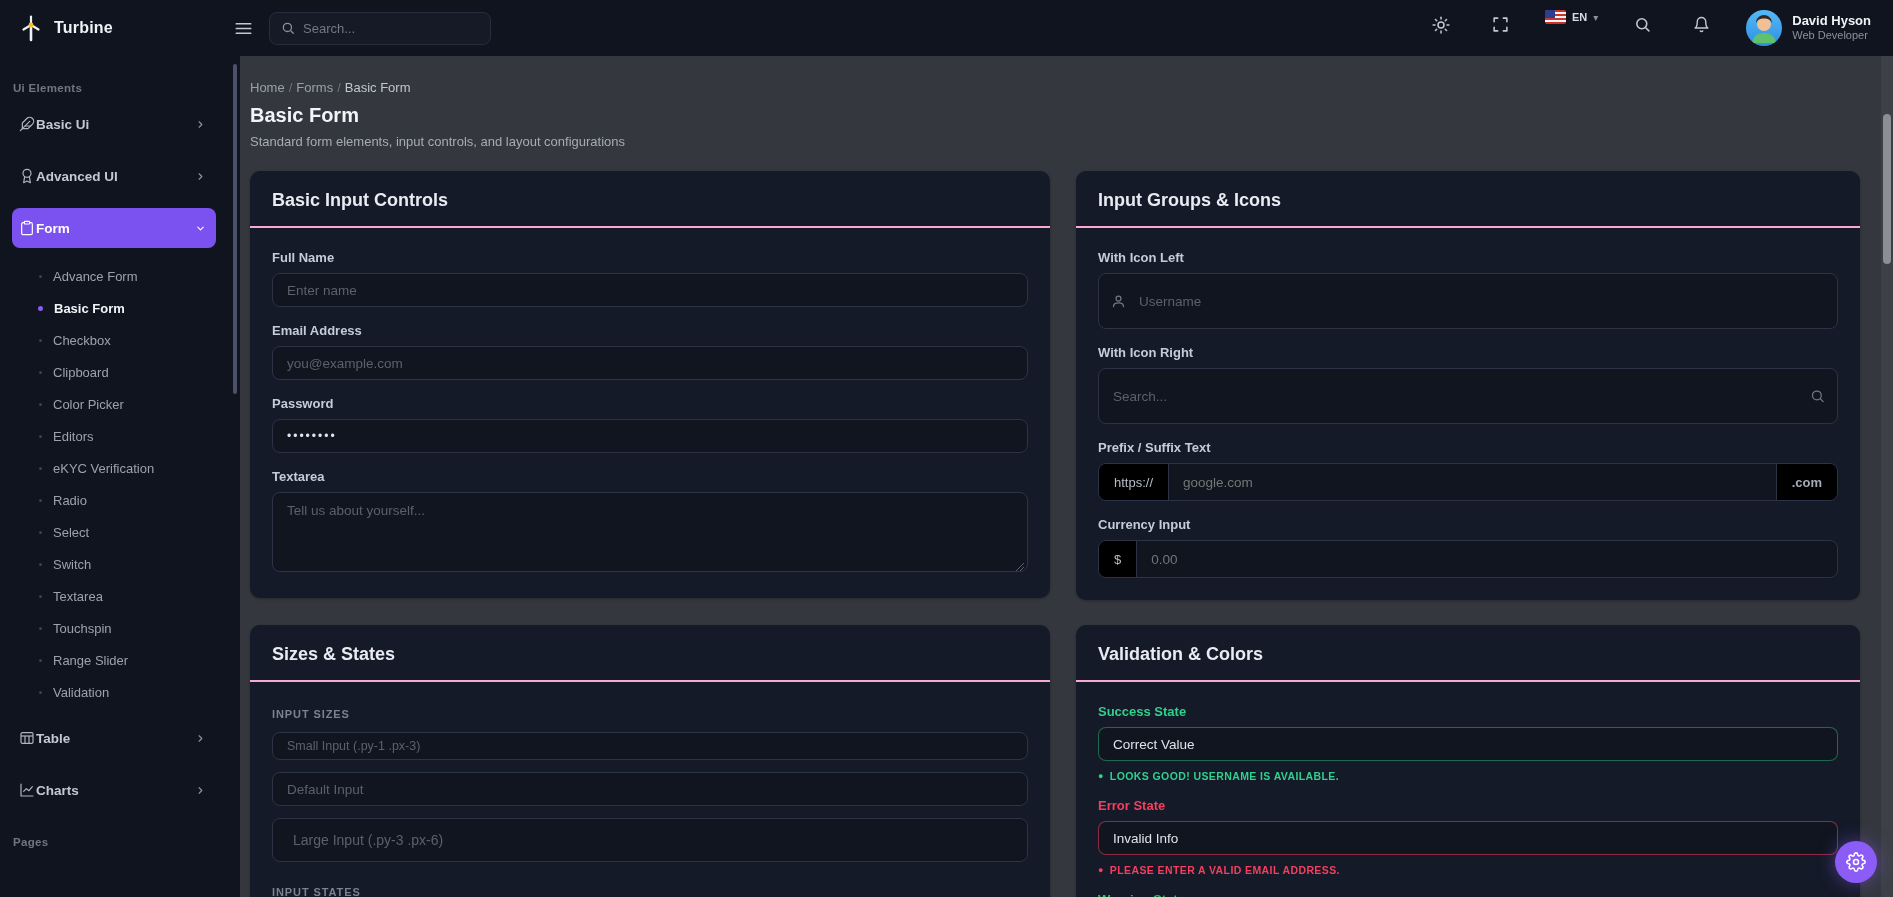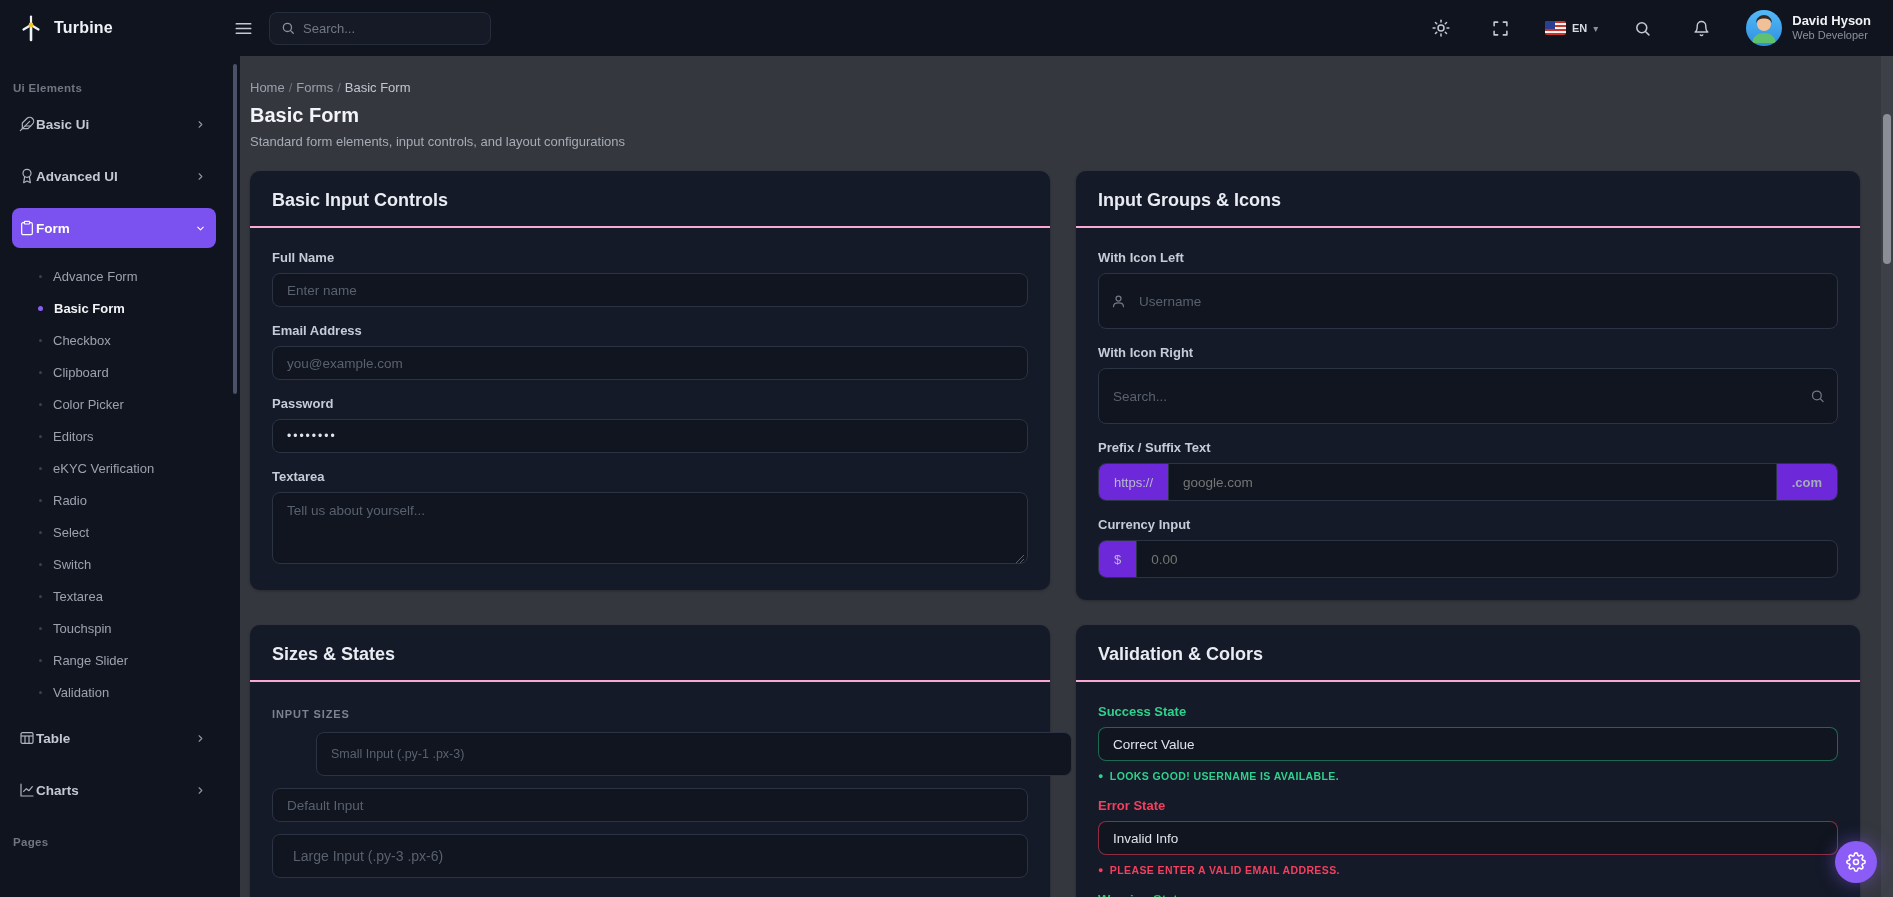--- a/index.html
+++ b/index.html
@@ -10,21 +10,21 @@
   
   .header { position:fixed; top:0; left:0; right:0; height:56px; background:#10141e;
     display:flex; align-items:center; z-index:40; }
   .brand { width:228px; height:56px; display:flex; align-items:center; gap:10px; padding-left:18px; flex:0 0 auto; }
   .brand-name { color:#eef1f6; font-size:16px; font-weight:700; letter-spacing:.2px; }
   .icon-btn { background:none; border:none; color:#c3c8d2; cursor:pointer; display:flex; align-items:center; justify-content:center; padding:6px; }
   .hsearch { margin-left:10px; width:222px; height:33px; background:#151a26; border:1px solid #262d3c;
     border-radius:8px; display:flex; align-items:center; gap:8px; padding:0 11px; }
   .hsearch input { flex:1; background:transparent; border:none; outline:none; color:#cdd2db; font-size:13px; font-family:inherit; }
   .hsearch input::placeholder { color:#717884; }
-  .hright { margin-left:auto; display:flex; align-items:center; gap:30px; padding-right:22px; }
+  .hright { margin-left:auto; display:flex; align-items:flex-start; gap:30px; padding-right:22px; }
   .lang { display:flex; align-items:center; gap:6px; background:none; border:none; cursor:pointer; }
   .flag { width:21px; height:14px; border-radius:2px; position:relative; overflow:hidden;
     background:repeating-linear-gradient(180deg,#c8342c 0 2px,#f4f4f4 2px 4px); }
   .flag::after { content:""; position:absolute; left:0; top:0; width:10px; height:8px; background:#2a3f8f; }
   .lang-code { color:#d6dae2; font-size:11px; font-weight:700; }
   .caret { color:#8b919c; font-size:10px; }
   .profile { display:flex; align-items:center; gap:10px; background:none; border:none; cursor:pointer; text-align:left; }
   .avatar { width:36px; height:36px; border-radius:50%; overflow:hidden; background:linear-gradient(180deg,#54b9f8,#2e8fe0); }
   .pname { color:#f0f2f6; font-size:13px; font-weight:700; line-height:1.25; }
   .prole { color:#8b919c; font-size:11px; line-height:1.25; }
@@ -58,41 +58,41 @@
 
   .grid { margin-top:22px; display:grid; grid-template-columns:800px 784px; gap:25px 26px; align-items:start; }
   .card { background:#141a28; border-radius:10px; box-shadow:0 1px 3px rgba(0,0,0,.28); }
   .card-h { padding:19px 22px 15px; border-bottom:2px solid #f9a8d4; color:#e8ebf1; font-size:18px; font-weight:700; }
   .card-b { padding:6px 22px 22px; }
 
   .f-label { display:block; margin:16px 0 8px; font-size:13px; font-weight:700; color:#c6ccd7; }
   .inp { width:100%; height:34px; background:#10151f; border:1px solid #2b3345; border-radius:8px;
     color:#dfe3ea; font-size:13.5px; padding:0 14px; outline:none; font-family:inherit; }
   .inp::placeholder, textarea::placeholder { color:#59616f; }
-  textarea.inp { height:72px; padding:10px 14px; resize:none; }
+  textarea.inp { height:80px; padding:10px 14px; resize:none; }
   .ta-wrap { position:relative; }
   .ta-grip { position:absolute; right:4px; bottom:5px; width:10px; height:10px; cursor:nwse-resize;
     background:repeating-linear-gradient(135deg,transparent 0 2px,#5a6170 2px 3px);
     clip-path:polygon(100% 0,100% 100%,0 100%); }
 
   .igroup { display:flex; align-items:stretch; height:38px; background:#10151f; border:1px solid #2b3345;
     border-radius:8px; overflow:hidden; }
   .igroup input { flex:1; background:transparent; border:none; outline:none; color:#dfe3ea; font-size:13.5px; padding:0 14px; font-family:inherit; }
-  .affix { display:flex; align-items:center; padding:0 15px; background:#6d28d9; color:#b6bcc8; font-size:13px;
+  .affix { display:flex; align-items:center; padding:0 15px; background:#000000; color:#b6bcc8; font-size:13px;
     border-right:1px solid #2b3345; }
   .affix.sfx { border-right:none; border-left:1px solid #2b3345; font-weight:700; color:#a5acb8; }
   .iwrap { position:relative; }
   .iwrap .inp { height:56px; }
   .iwrap.lefticon .inp { padding-left:40px; }
   .iwrap.righticon .inp { padding-right:40px; }
   .in-icon { position:absolute; top:50%; transform:translateY(-50%); color:#707887; }
   .in-icon.l { left:13px; } .in-icon.r { right:13px; }
 
   .sec-label { margin:20px 0 12px; font-size:11px; font-weight:700; letter-spacing:.9px; color:#7b8290; }
-  .inp.sm { height:44px; font-size:12.5px; margin-bottom:12px;margin-left:44px; }
+  .inp.sm { height:28px; font-size:12.5px; margin-bottom:12px; }
   .inp.df { margin-bottom:12px; }
   .inp.lg { height:44px; font-size:14px; padding:0 20px; margin-bottom:4px; }
   .inp.disabled { background:#131828; border-color:#242b3a; margin-bottom:12px; }
   .inp.disabled::placeholder { color:#4a5160; }
 
   .v-label { display:block; margin:16px 0 8px; font-size:13px; font-weight:700; }
   .v-label.ok { color:#2fd18c; } .v-label.err { color:#f43f5e; } .v-label.warn { color:#22c55e; }
   .inp.b-ok { border-color:rgba(47,209,140,.45); }
   .inp.b-err { border-color:rgba(244,63,94,.55); }
   .inp.b-warn { border-color:rgba(245,158,11,.55); }

